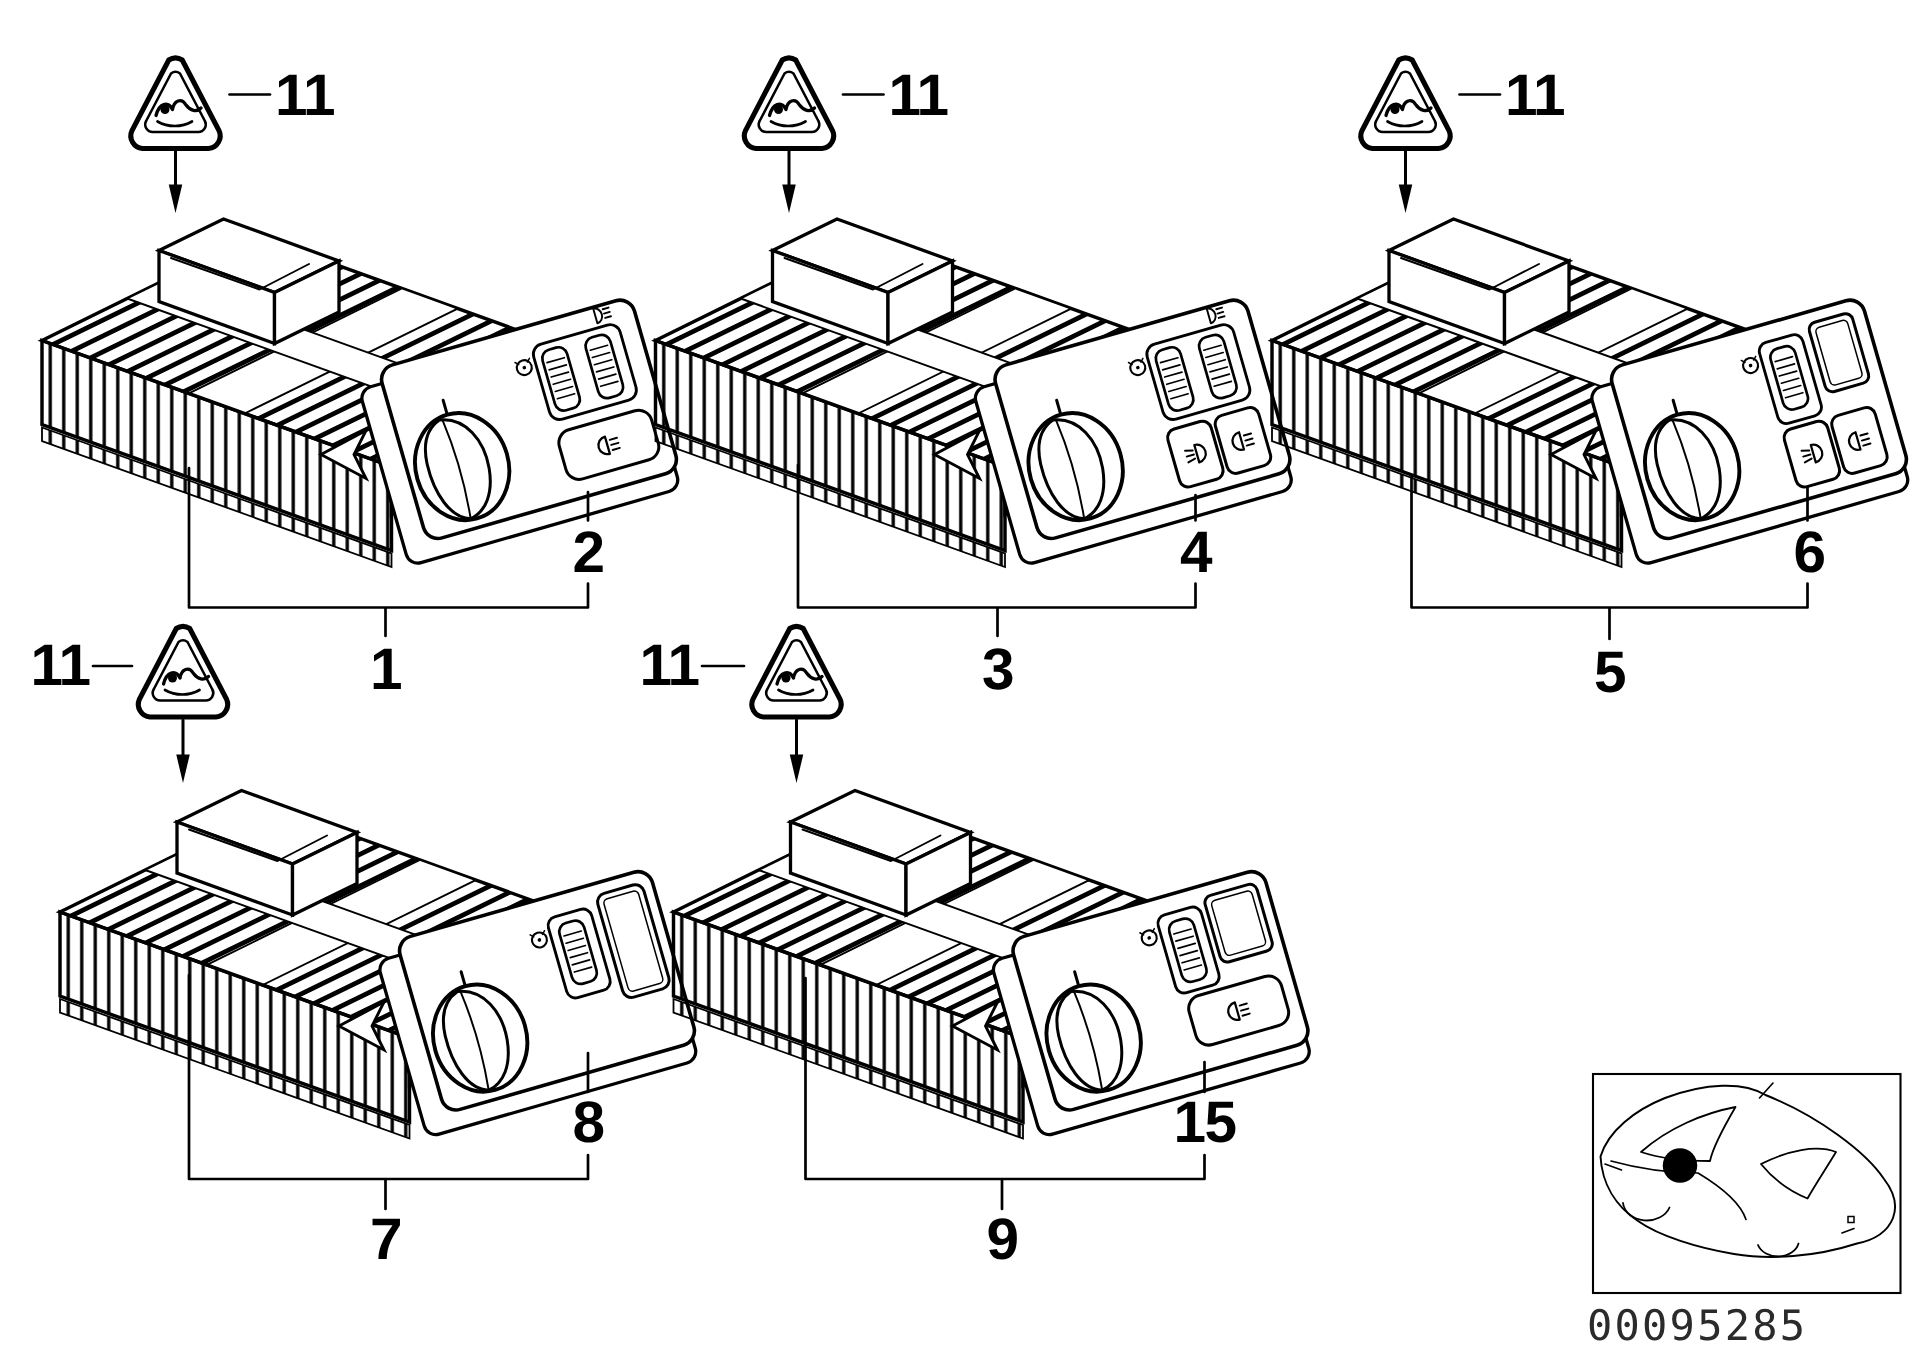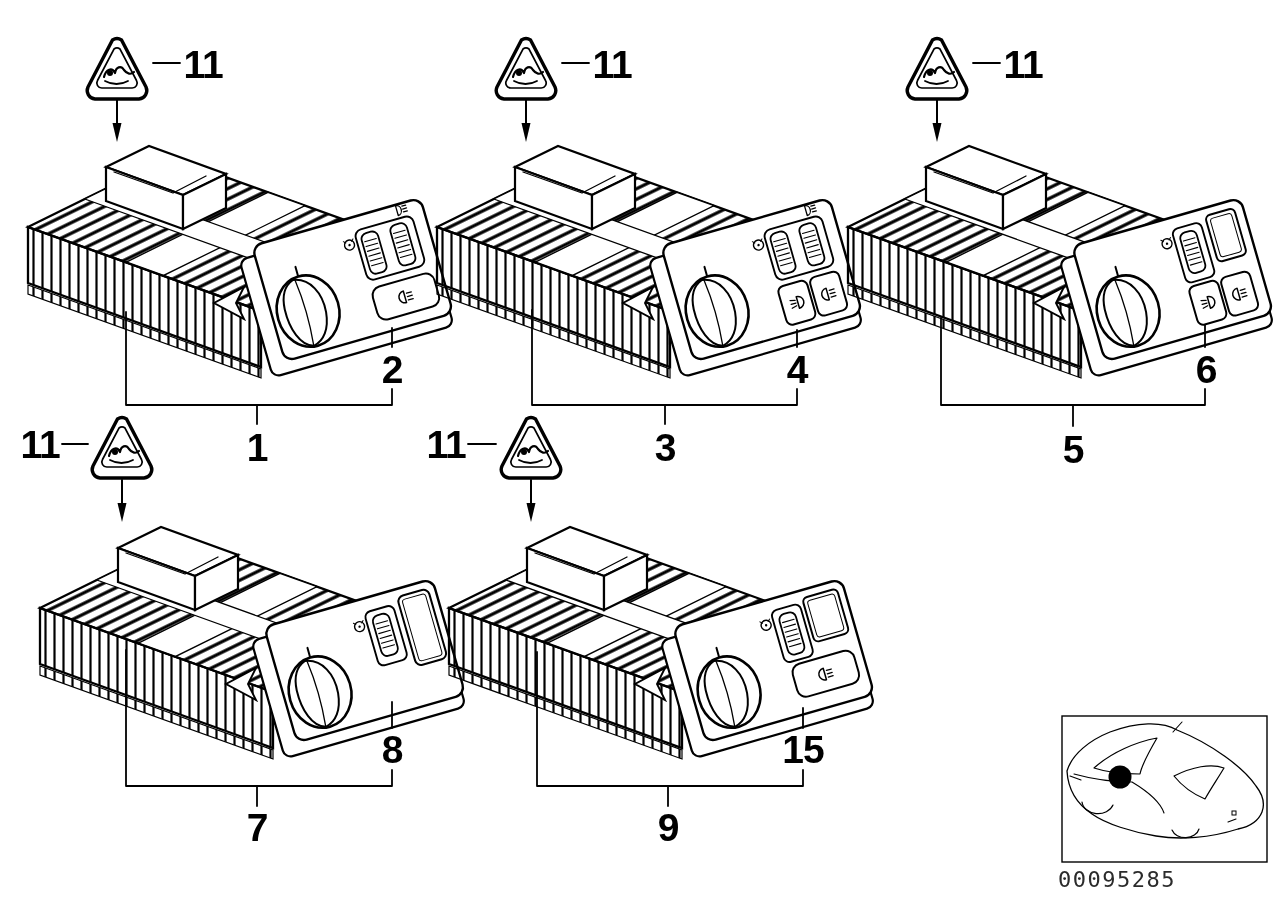--- a/index.html
+++ b/index.html
@@ -2,21 +2,21 @@
 <html><head>
 <meta charset="utf-8">
 <style>
   html,body{margin:0;padding:0;background:#fff;}
   .canvas{position:relative;width:1288px;height:910px;background:#ffffff;overflow:hidden;
           font-family:"Liberation Sans",sans-serif;text-align:right;}
   .canvas svg{position:absolute;left:0;top:0;}
   .callout{position:absolute;transform:translate(-50%,-50%);font-weight:bold;font-size:39px;
            color:#000;line-height:1;white-space:nowrap;letter-spacing:-1px;}
   .partnum{position:absolute;left:1058px;top:867px;font-family:"DejaVu Sans Mono",monospace;
-           font-size:22px;color:#2b2b2b;letter-spacing:1.5px;font-weight:400;}
+           font-size:28px;color:#2b2b2b;letter-spacing:1.5px;font-weight:400;}
   
   .ink{stroke:#000;fill:none;stroke-linejoin:round;stroke-linecap:round;}
 </style>
 </head>
 <body>
 
 <div class="canvas">
 
 <svg width="1288" height="910" viewBox="0 0 1288 910">
   <defs>

